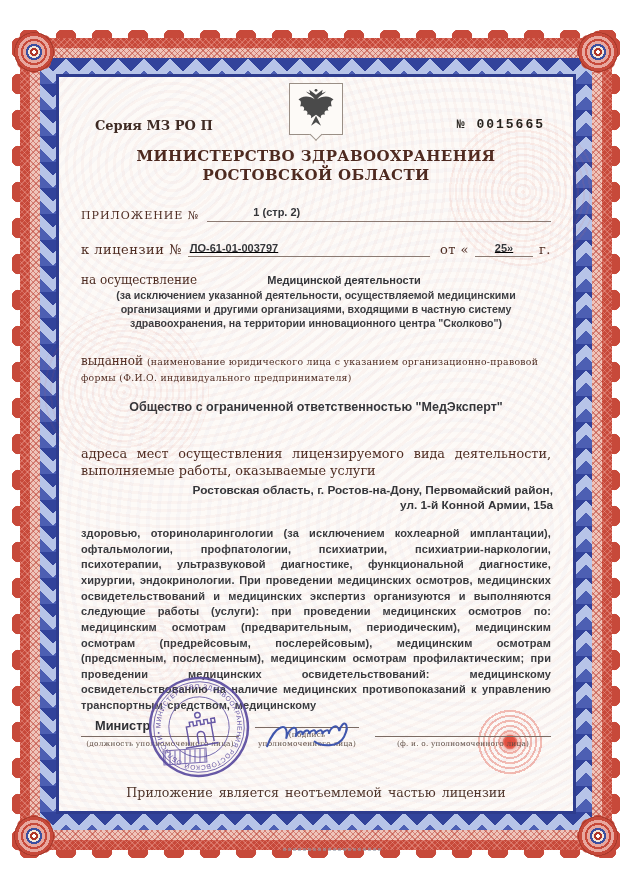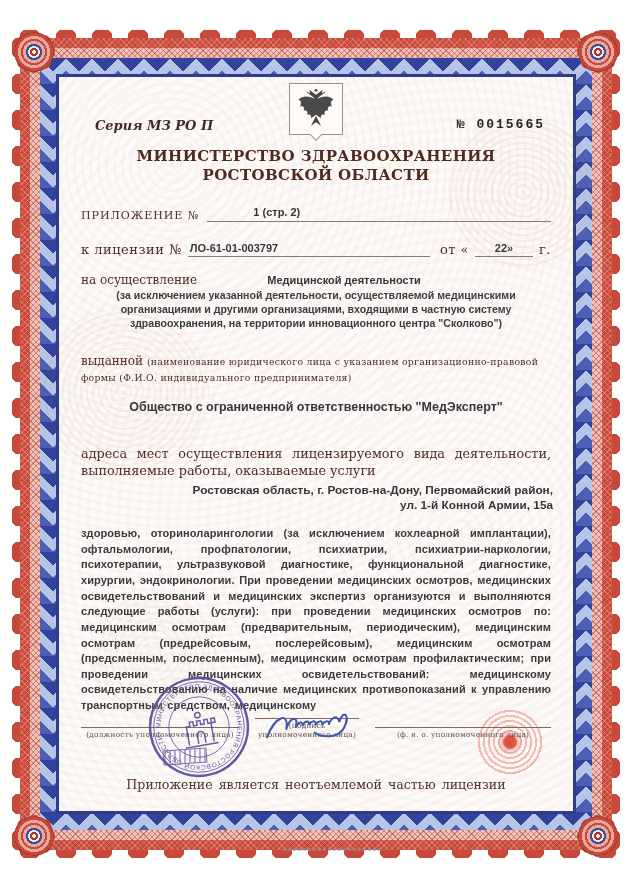--- a/index.html
+++ b/index.html
@@ -56,21 +56,21 @@
     background:repeating-radial-gradient(circle, rgba(225,110,90,.09) 0 2px, transparent 2px 6px);}
   .rosette.faint3{width:130px;height:130px;left:30px;bottom:90px;
     background:repeating-radial-gradient(circle, rgba(210,90,75,.055) 0 2px, transparent 2px 6px);}
   .rosette.strong{width:66px;height:66px;right:30px;bottom:36px;
     background:
       radial-gradient(circle, rgba(222,62,45,.9) 0 5px, rgba(222,62,45,.25) 8px, rgba(222,62,45,0) 13px),
       repeating-radial-gradient(circle, rgba(222,72,55,.35) 0 2px, transparent 2px 5px);}
 
   
   .hdr{position:relative;height:58px;}
-  .series{position:absolute;left:16px;bottom:6px;font-weight:bold;font-size:13px;color:#3f2b24;font-style:italic;}
+  .series{position:absolute;left:16px;bottom:6px;font-weight:bold;font-size:13px;color:#3f2b24;}
   .docnum{position:absolute;right:8px;bottom:7px;font-family:"Liberation Mono", monospace;
     font-weight:bold;font-size:13px;letter-spacing:2px;color:#28241f;}
   .emblem-box{position:absolute;left:50%;top:2px;transform:translateX(-50%);
     width:52px;height:50px;border:1px solid #9a8f86;background:#fdfaf7;
     display:flex;align-items:center;justify-content:center;}
   .emblem-box .pointer{position:absolute;left:50%;bottom:-5px;width:8px;height:8px;
     transform:translateX(-50%) rotate(45deg);background:#fdfaf7;
     border-right:1px solid #9a8f86;border-bottom:1px solid #9a8f86;}
 
   
@@ -81,21 +81,21 @@
   .serif-label{font-size:13px;color:#4e2c22;}
   .val{font-family:"Liberation Sans", sans-serif;font-weight:bold;color:#35363a;}
 
   .annex-row{display:flex;align-items:flex-end;margin:18px 2px 0 2px;}
   .annex-row .serif-label{letter-spacing:1px;font-size:11px;white-space:nowrap;}
   .annex-fill{flex:1;margin-left:8px;position:relative;height:18px;border-bottom:1px solid #8a7a72;}
   .annex-fill .val{position:absolute;left:46px;bottom:3px;font-size:11px;}
 
   .lic-row{display:flex;align-items:flex-end;margin:17px 2px 0 2px;font-size:13px;}
   .lic-row .serif-label{white-space:nowrap;letter-spacing:.5px;text-align:center;}
-  .seg{position:relative;border-bottom:1px solid #8a7a72;height:17px;text-align:center;}
+  .seg{position:relative;border-bottom:1px solid #8a7a72;height:17px;text-align:center;text-decoration:underline;}
   .seg .val{position:relative;top:1px;font-size:11px;}
   .seg.licnum{flex:1.35;margin:0 10px 0 6px;text-align:left;}
   .seg.licnum .val{margin-left:2px;}
   .seg.day{width:58px;margin:0 6px;}
   .seg.monyr{width:128px;margin:0 6px;}
 
   .act-row{display:flex;align-items:baseline;margin:16px 2px 0 2px;}
   .act-row .serif-label{font-size:12px;white-space:nowrap;}
   .act-row .val{flex:1;text-align:center;font-size:11px;margin-right:60px;}
   .act-note{margin-top:2px;text-align:center;font-family:"Liberation Sans", sans-serif;
@@ -129,21 +129,21 @@
   .col-name .who{font-family:"Liberation Sans", sans-serif;font-weight:bold;font-size:12.8px;
     color:#2f3034;text-align:center;margin-bottom:3px;}
 
   
   .stamp{position:absolute;left:88px;top:598px;width:104px;height:104px;
     transform:rotate(-10deg);opacity:.92;}
   .stamp-rect{position:absolute;left:104px;top:672px;width:42px;height:13px;
     border:1.5px solid #5b4ca0;transform:rotate(-4deg);opacity:.8;
     background:repeating-linear-gradient(90deg, rgba(91,76,160,.55) 0 2px, transparent 2px 5px);}
 
-  .footer-note{position:absolute;left:50%;bottom:19px;transform:translateX(-50%);
+  .footer-note{position:absolute;left:50%;bottom:11px;transform:translateX(-50%);
     white-space:nowrap;font-size:12.6px;color:#4e342a;word-spacing:2px;text-align:right;}
 
   .microprint{position:absolute;left:283px;top:848px;width:100px;height:3px;opacity:.55;
     background:repeating-linear-gradient(90deg, #8d97a5 0 3px, transparent 3px 5px);}
 </style>
 </head>
 <body>
 
 <div class="doc">
   <div class="band-red">
@@ -184,21 +184,21 @@
             </span>
           </div>
 
           <div class="lic-row">
             <span class="serif-label">к лицензии №</span>
             <span class="seg licnum">
               <span class="val">ЛО-61-01-003797</span>
             </span>
             <span class="serif-label">от «</span>
             <span class="seg day">
-              <span class="val">22»</span>
+              <span class="val">25»</span>
             </span>
             <span class="serif-label">г.</span>
           </div>
 
           <div class="act-row">
             <span class="serif-label">на осуществление</span>
             <span class="val">Медицинской деятельности</span>
           </div>
           <div class="act-note">(за исключением указанной деятельности, осуществляемой медицинскими организациями и другими организациями, входящими в частную систему здравоохранения, на территории инновационного центра "Сколково")</div>
 
@@ -211,20 +211,21 @@
           <div class="addr-label">адреса мест осуществления лицензируемого вида деятельности, выполняемые работы, оказываемые услуги</div>
           <div class="addr-val">
             <div>Ростовская область, г. Ростов-на-Дону, Первомайский район,</div>
             <div>ул. 1-й Конной Армии, 15а</div>
           </div>
 
           <div class="services">здоровью, оториноларингологии (за исключением кохлеарной имплантации), офтальмологии, профпатологии, психиатрии, психиатрии-наркологии, психотерапии, ультразвуковой диагностике, функциональной диагностике, хирургии, эндокринологии. При проведении медицинских осмотров, медицинских освидетельствований и медицинских экспертиз организуются и выполняются следующие работы (услуги): при проведении медицинских осмотров по: медицинским осмотрам (предварительным, периодическим), медицинским осмотрам (предрейсовым, послерейсовым), медицинским осмотрам (предсменным, послесменным), медицинским осмотрам профилактическим; при проведении медицинских освидетельствований: медицинскому освидетельствованию на наличие медицинских противопоказаний к управлению транспортным средством, медицинскому</div>
 
           <div class="sig-row">
             <div class="sig-col col-pos">
+              <div class="who">Министр</div>
               <div class="line"></div>
               <div class="cap">(должность уполномоченного лица)</div>
             </div>
             <div class="sig-col col-sign">
               <svg width="120" height="38" viewBox="0 0 96 40">
                 <path d="M6 34 C14 12 30 6 26 26 C30 12 40 10 36 24 C38 18 44 16 43 22 C45 17 51 15 50 21 C52 17 58 15 57 21 C59 17 65 15 64 21 C66 17 72 15 71 21 C72 15 80 8 82 18 C86 4 94 10 87 24 C81 36 62 34 56 29" fill="none" stroke="#3f56ad" stroke-width="2.1" stroke-linecap="round"></path>
               </svg>
               <div class="line"></div>
               <div class="cap">(подпись уполномоченного лица)</div>
             </div>

